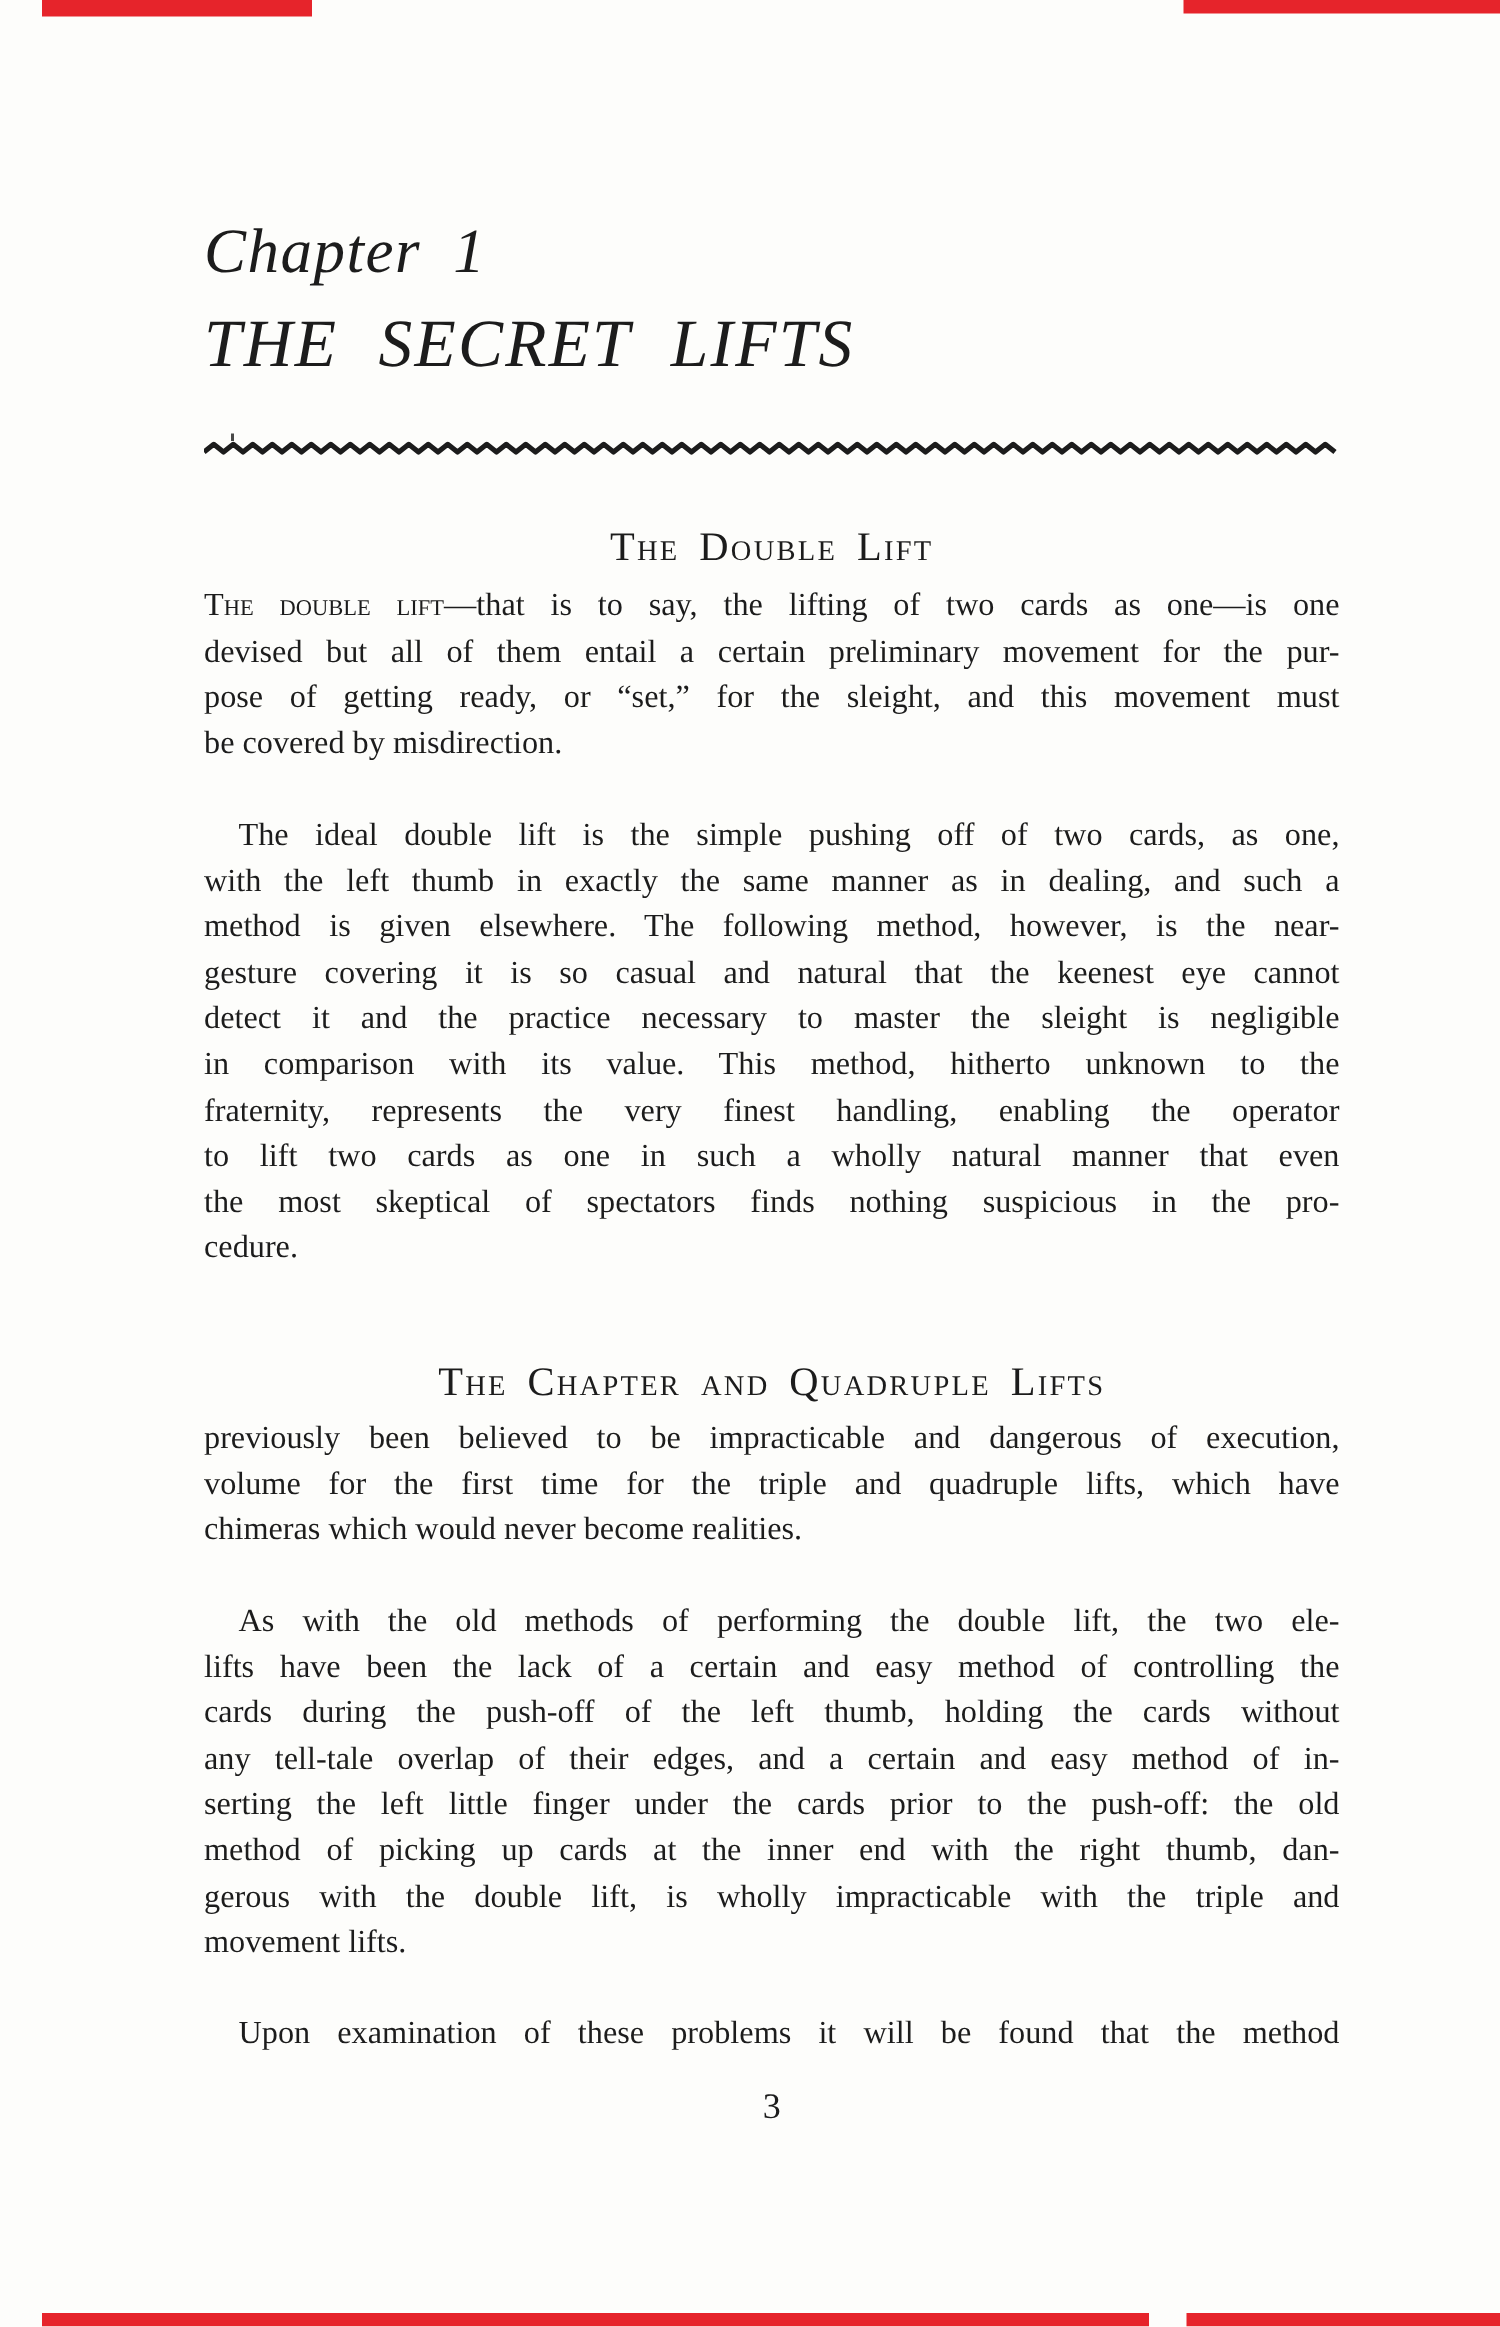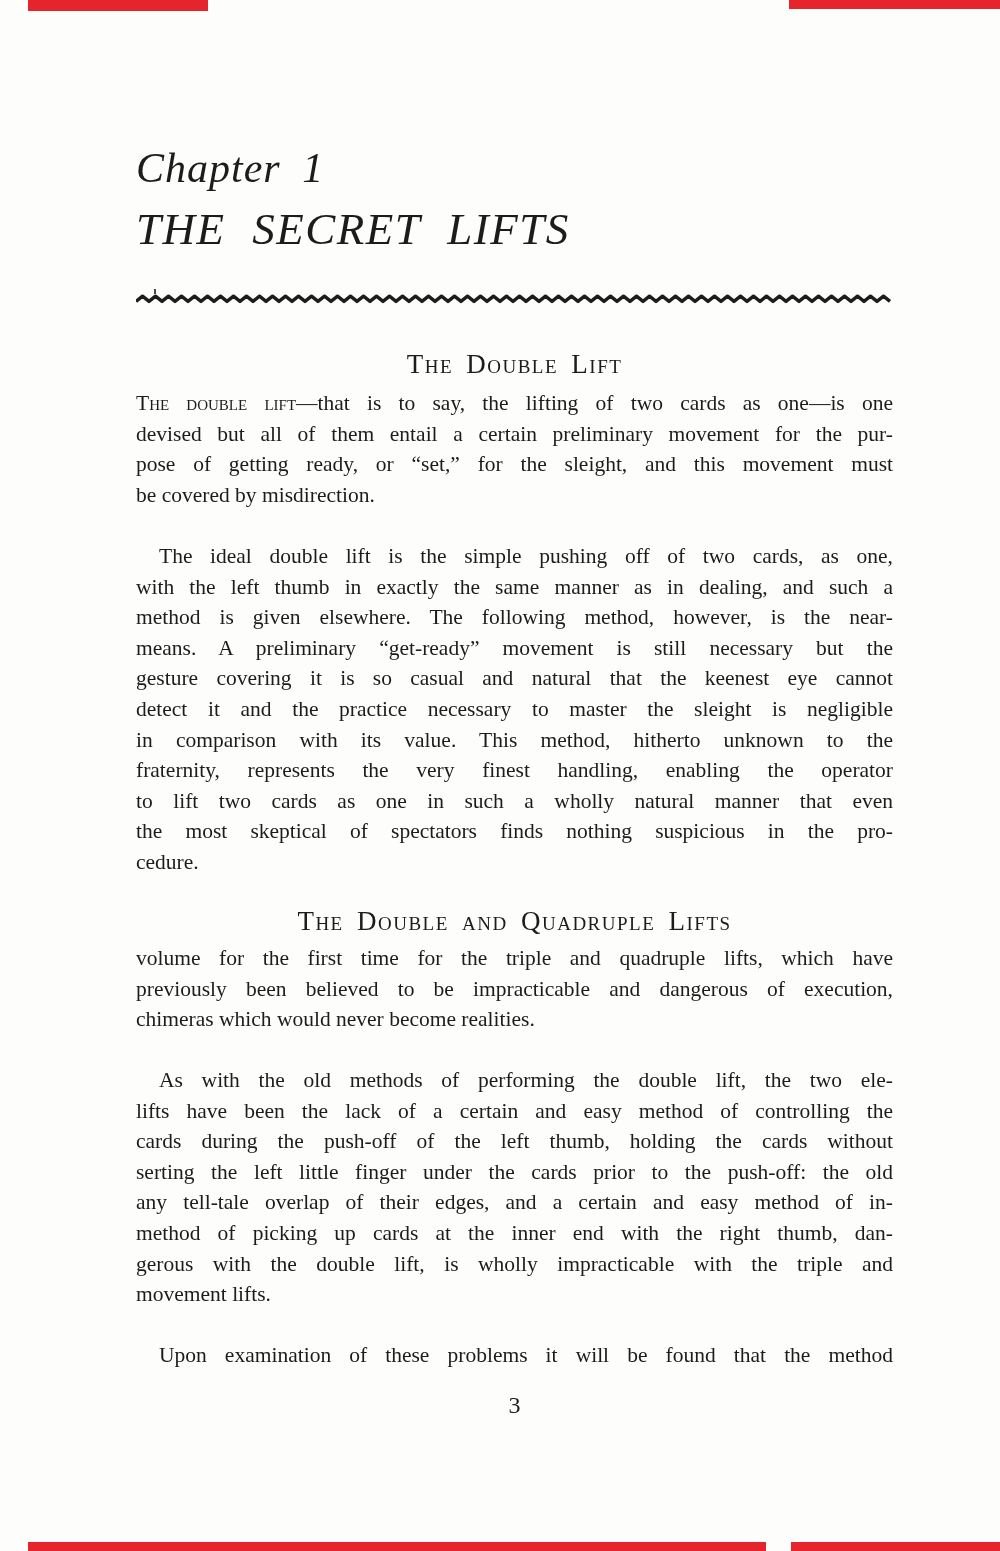--- a/index.html
+++ b/index.html
@@ -113,44 +113,43 @@
     </div>
   <div class="line">devised but all of them entail a certain preliminary movement for the pur-</div>
       <div class="line">pose of getting ready, or “set,” for the sleight, and this movement must</div>
       <div class="line last">be covered by misdirection.</div>
     </div>
 
   <div class="abs para" id="p2">
       <div class="line indent">The ideal double lift is the simple pushing off of two cards, as one,</div>
       <div class="line">with the left thumb in exactly the same manner as in dealing, and such a</div>
       <div class="line">method is given elsewhere. The following method, however, is the near-</div>
-      <div class="line">means. A preliminary “get-ready” movement is still necessary but the</div>
       <div class="line">gesture covering it is so casual and natural that the keenest eye cannot</div>
       <div class="line">detect it and the practice necessary to master the sleight is negligible</div>
       <div class="line">in comparison with its value. This method, hitherto unknown to the</div>
       <div class="line">fraternity, represents the very finest handling, enabling the operator</div>
       <div class="line">to lift two cards as one in such a wholly natural manner that even</div>
       <div class="line">the most skeptical of spectators finds nothing suspicious in the pro-</div>
       <div class="line last">cedure.</div>
     </div>
 
-  <h3 class="abs section-heading" id="sec2-heading">The Double and Quadruple Lifts</h3>
+  <h3 class="abs section-heading" id="sec2-heading">The Chapter and Quadruple Lifts</h3>
 
   <div class="abs para" id="p3">
+      <div class="line">previously been believed to be impracticable and dangerous of execution,</div>
       <div class="line">volume for the first time for the triple and quadruple lifts, which have</div>
-      <div class="line">previously been believed to be impracticable and dangerous of execution,</div>
       <div class="line last">chimeras which would never become realities.</div>
     </div>
 
   <div class="abs para" id="p4">
       <div class="line indent">As with the old methods of performing the double lift, the two ele-</div>
       <div class="line">lifts have been the lack of a certain and easy method of controlling the</div>
       <div class="line">cards during the push-off of the left thumb, holding the cards without</div>
+      <div class="line">any tell-tale overlap of their edges, and a certain and easy method of in-</div>
       <div class="line">serting the left little finger under the cards prior to the push-off: the old</div>
-      <div class="line">any tell-tale overlap of their edges, and a certain and easy method of in-</div>
       <div class="line">method of picking up cards at the inner end with the right thumb, dan-</div>
       <div class="line">gerous with the double lift, is wholly impracticable with the triple and</div>
       <div class="line last">movement lifts.</div>
     </div>
 
   <div class="abs para" id="p5">
       <div class="line indent">Upon examination of these problems it will be found that the method</div>
     </div>
 
   <div class="abs page-number">3</div>

